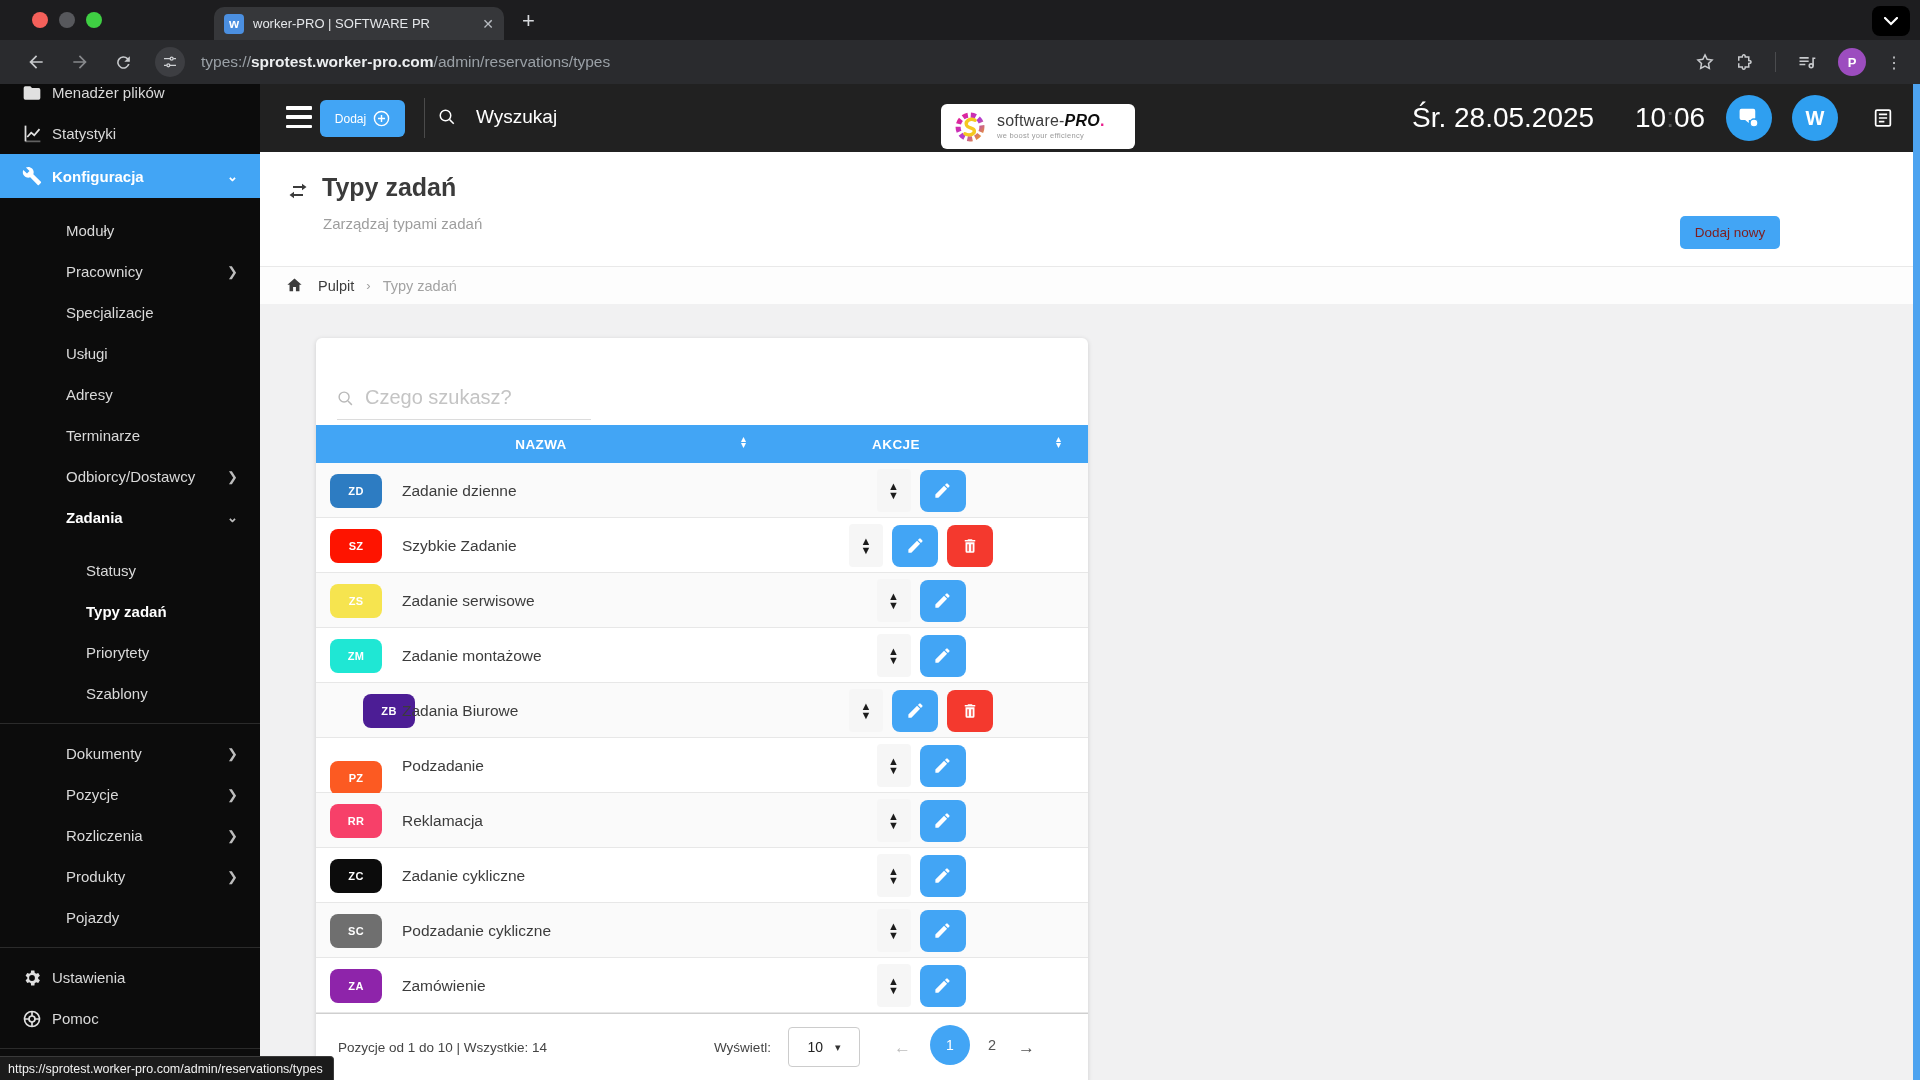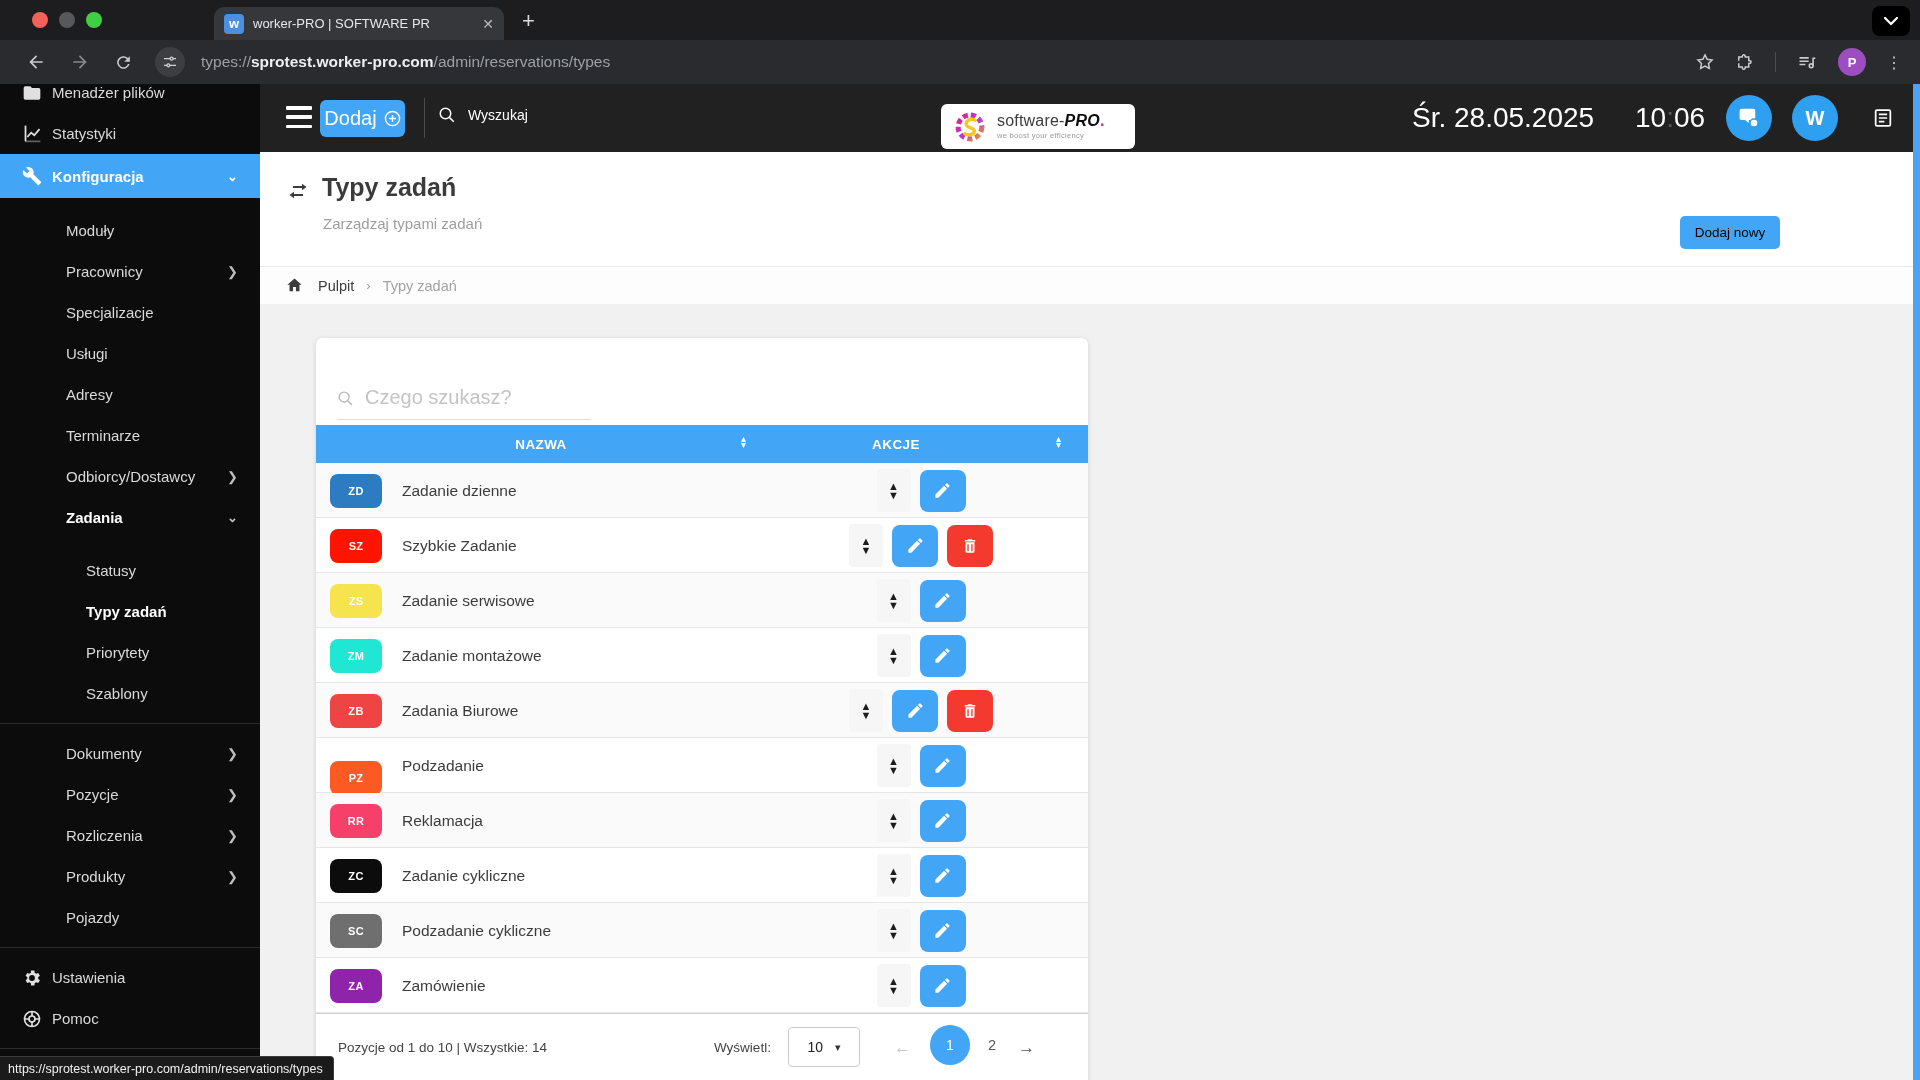--- a/index.html
+++ b/index.html
@@ -52,25 +52,25 @@
   .sitem.centered { justify-content:center; }
   .sitem.centered .ic { position:static; margin-right:14px; }
   .sitem.centered .lb { position:static; font-weight:bold; color:#efefef; }
 
   
   .appheader { position:absolute; left:260px; top:84px; width:1660px; height:68px; background:#212121; }
   .hamburger { position:absolute; left:26px; top:22px; width:26px; height:22px; display:flex;
                flex-direction:column; justify-content:space-between; }
   .hamburger span { height:3.5px; background:#fff; border-radius:1px; }
   .btn-dodaj { position:absolute; left:60px; top:16px; width:85px; height:37px; background:#42a5f5; color:#fff;
-               border:none; border-radius:6px; font-size:20px; display:flex; align-items:center; justify-content:center;
+               border:none; border-radius:6px; font-size:12px; display:flex; align-items:center; justify-content:center;
                gap:7px; font-family:inherit; }
   .hdrdiv { position:absolute; left:164px; top:14px; width:1px; height:40px; background:#4b4b4b; }
-  .hdrsearch { position:absolute; left:178px; top:22px; display:flex; align-items:center; gap:12px; color:#fff;
-               font-size:14px; }
+  .hdrsearch { position:absolute; left:178px; top:22px; display:flex; align-items:center; gap:20px; color:#fff;
+               font-size:19px; }
   .logobox { position:absolute; left:681px; top:20px; width:194px; height:45px; background:#fff; border-radius:6px;
              display:flex; align-items:center; padding:0 12px; }
   .logomark { width:34px; height:34px; }
   .logotext { margin-left:10px; line-height:1; }
   .logotext .row1 { font-size:16px; color:#3c3c3c; letter-spacing:.2px; }
   .logotext .row1 b { font-style:italic; color:#0d0d0d; font-weight:800; }
   .logotext .row1 .dot { color:#e91e8c; font-weight:800; }
   .logotext .row2 { font-size:7.5px; color:#9a9a9a; margin-top:3px; letter-spacing:.3px; }
   .hdate { position:absolute; left:1152px; top:18px; color:#fff; font-size:28px; font-weight:500; white-space:nowrap; }
   .htime { position:absolute; left:1375px; top:18px; color:#fff; font-size:28px; font-weight:500; }
@@ -79,21 +79,21 @@
              display:flex; align-items:center; justify-content:center; }
   .circico.chat { left:1466px; }
   .circico.wav { left:1532px; color:#fff; font-size:20px; font-weight:800; }
   .listico { position:absolute; left:1612px; top:23px; }
 
   
   .titleband { position:absolute; left:260px; top:152px; width:1660px; height:114px; background:#fff; }
   .ptitle-ic { position:absolute; left:25px; top:27px; }
   .ptitle { position:absolute; left:62px; top:21px; font-size:25px; font-weight:bold; color:#3b3b3b; }
   .psub { position:absolute; left:63px; top:63px; font-size:15px; color:#9e9e9e; }
-  .btn-addnew { position:absolute; right:140px; top:64px; width:100px; height:33px; background:#42a5f5; color:#000000;
+  .btn-addnew { position:absolute; right:140px; top:64px; width:100px; height:33px; background:#42a5f5; color:#7f1d1d;
                 border:none; border-radius:5px; font-size:13.5px; font-family:inherit; }
   .crumbband { position:absolute; left:260px; top:266px; width:1660px; height:38px; background:#fdfdfd;
                border-top:1px solid #e9e9e9; display:flex; align-items:center; }
   .crumbband .home { margin-left:25px; }
   .crumb1 { margin-left:14px; font-size:14.5px; color:#3c3c3c; }
   .crumbsep { margin:0 12px; color:#9e9e9e; font-size:13px; }
   .crumb2 { font-size:14.5px; color:#a2a2a2; }
 
   
   .content { position:absolute; left:260px; top:304px; width:1660px; height:776px; background:#f1f1f2; }
@@ -499,21 +499,21 @@
                 <span>▼</span>
               </div>
               <button class="abtn edit">
                 <svg width="19" height="19" viewBox="0 0 24 24" fill="#fff">
                   <path d="M3 17.2V21h3.8L17.8 9.9 14 6.1 3 17.2zM20.7 7.1c.4-.4.4-1 0-1.4l-2.4-2.4c-.4-.4-1-.4-1.4 0l-1.8 1.8 3.8 3.8 1.8-1.8z"></path>
                 </svg>
               </button>
             </div>
           </div>
           <div class="trow alt">
-            <div class="badge" style="background: #ef4444;">ZB</div>
+            <div class="badge" style="background: #4c1d95; margin-left: 33px;">ZB</div>
             <div class="rname">Zadania Biurowe</div>
             <div class="ractions">
               <div class="stepper">
                 <span>▲</span>
                 <span>▼</span>
               </div>
               <button class="abtn edit">
                 <svg width="19" height="19" viewBox="0 0 24 24" fill="#fff">
                   <path d="M3 17.2V21h3.8L17.8 9.9 14 6.1 3 17.2zM20.7 7.1c.4-.4.4-1 0-1.4l-2.4-2.4c-.4-.4-1-.4-1.4 0l-1.8 1.8 3.8 3.8 1.8-1.8z"></path>
                 </svg>

